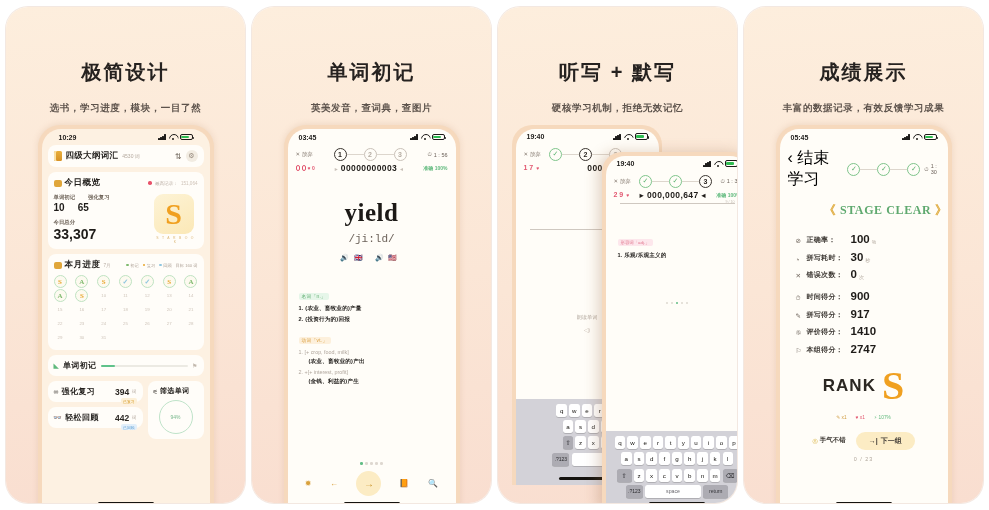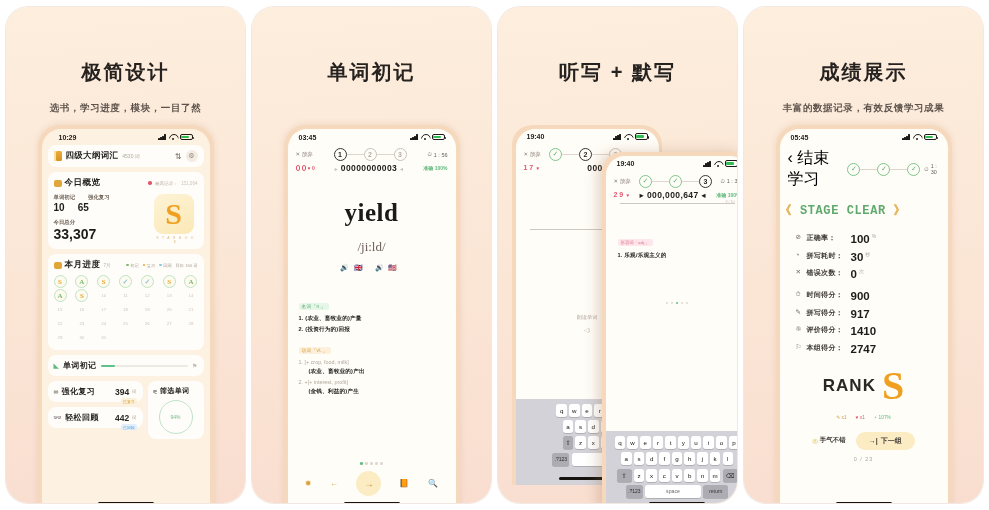--- a/index.html
+++ b/index.html
@@ -158,21 +158,21 @@
   .timer { font-size:5.5px;color:#6c625a;display:flex;align-items:center;gap:2px;}
   .metarow { display:flex;align-items:center;padding:2px 8px 0;gap:3px;}
   .hearts { display:flex;gap:1.5px;align-items:center; }
   .hollow { width:4.5px;height:6px;border:1.2px solid #e2566f;border-radius:2px;}
   .mini-red { font-size:5px;color:#e2566f;font-weight:bold; }
   .numline { flex:1;text-align:center;font-size:8.5px;font-weight:bold;color:#1f1c19;letter-spacing:.4px;}
   .numline i { color:#c9c1b8;font-style:normal;font-size:6px; }
   .acc { font-size:5px;color:#5fb97c;font-weight:bold;}
   .word { text-align:center;font-family:"Liberation Serif",serif;font-size:25px;font-weight:bold;
     color:#1c1916;margin-top:26px;letter-spacing:.5px;}
-  .phon { text-align:center;font-family:Liberation Serif, serif;font-size:13px;color:#6d635b;margin-top:12px;}
+  .phon { text-align:center;font-family:Liberation Mono, monospace;font-size:11px;color:#6d635b;margin-top:6px;}
   .flags { text-align:center;margin-top:9px;font-size:7px;letter-spacing:5px;}
   .posgreen { display:inline-block;background:#e6f6e9;color:#5aab6b;font-size:4.6px;
     border-radius:2px;padding:1px 3px;letter-spacing:.4px;}
   .posorange { display:inline-block;background:#fdf0dc;color:#d79a36;font-size:4.6px;
     border-radius:2px;padding:1px 3px;letter-spacing:.4px;}
   .defs { padding:0 11px;margin-top:22px; }
   .dfl { font-size:5.6px;color:#24211e;font-weight:bold;margin-top:3px;letter-spacing:.2px;}
   .dfg { font-size:5.4px;color:#b0a69c;margin-top:3px; }
   .dots { display:flex;gap:2.5px;justify-content:center;margin-top:6px; }
   .dots i { width:2.6px;height:2.6px;border-radius:50%;background:#ded8d0;display:block;}
@@ -199,25 +199,25 @@
   .key.ret { min-width:25px;font-size:5.2px;color:#3a3a3e;}
   .key.num { min-width:17px;font-size:5px;}
   .typed { text-align:center;font-family:"Liberation Serif",serif;font-size:15px;font-weight:bold;
     color:#17140f;margin-top:30px;letter-spacing:.2px;position:relative;}
   .caret { display:inline-block;width:1px;height:14px;background:#3b7ddb;vertical-align:-2px;}
   .uline { margin:3px 14px 0;height:1px;background:#cfc8c0;position:relative;}
   .uline span{position:absolute;right:0;top:-3px;font-size:3.6px;color:#c5bdb4;}
   .posline { padding:0 12px;margin-top:26px; }
   .pospink { display:inline-block;background:#fde7ec;color:#e2778e;font-size:4.4px;
     border-radius:2px;padding:1px 3px;}
-  .stage { text-align:left;margin-top:12px;
-    font-family:Liberation Mono, monospace;font-weight:bold;font-size:12px;color:#5fa96f;letter-spacing:.6px;}
+  .stage { text-align:right;margin-top:12px;
+    font-family:Liberation Serif, serif;font-weight:bold;font-size:12px;color:#5fa96f;letter-spacing:.6px;}
   .stage b { color:#e0ad43;font-weight:bold; }
   .stats { padding:0 16px;margin-top:14px; }
-  .st { display:flex;align-items:flex-start;margin-bottom:5.5px; }
+  .st { display:flex;align-items:flex-end;margin-bottom:5.5px; }
   .st .si { width:11px;font-size:6.5px;color:#6f655c;text-align:left; }
   .st .sl { font-size:7px;font-weight:bold;color:#3b3631;letter-spacing:.3px;width:44px;}
   .st .sv { font-size:11.5px;font-weight:bold;color:#1e1b18;}
   .st .su { font-size:5px;color:#b1a79c;margin-left:2px;}
   .st.gap { margin-top:10px; }
   .rank { display:flex;align-items:center;justify-content:center;gap:6px;margin-top:14px;}
   .rank .rt { font-size:17px;font-weight:bold;color:#2b2722;letter-spacing:1px;}
   .rank .rs { font-family:"Liberation Serif",serif;font-size:40px;font-weight:bold;
     color:#f0a020;line-height:.85;}
   .badges { display:flex;justify-content:center;gap:9px;margin-top:12px;font-size:4.8px;}
@@ -410,20 +410,21 @@
           </div>
         </div>
 
         <div class="home-ind"></div>
       </div>
     </div>
   </div>
 
   <div class="panel">
     <div class="p-title">单词初记</div>
+    <div class="p-sub">英美发音，查词典，查图片</div>
 
     <div class="phone">
       <div class="screen">
         <div class="statusbar">
           <span>03:45</span>
           <span class="sb-right">
             <span class="bars">
                 <i></i>
                 <i></i>
                 <i></i>
@@ -493,20 +494,21 @@
           </div>
         </div>
 
         <div class="home-ind"></div>
       </div>
     </div>
   </div>
 
   <div class="panel">
     <div class="p-title">听写 + 默写</div>
+    <div class="p-sub">硬核学习机制，拒绝无效记忆</div>
 
     <div class="ph-back">
       <div class="screen">
         <div class="statusbar">
           <span>19:40</span>
           <span class="sb-right">
             <span class="bars">
                 <i></i>
                 <i></i>
                 <i></i>

